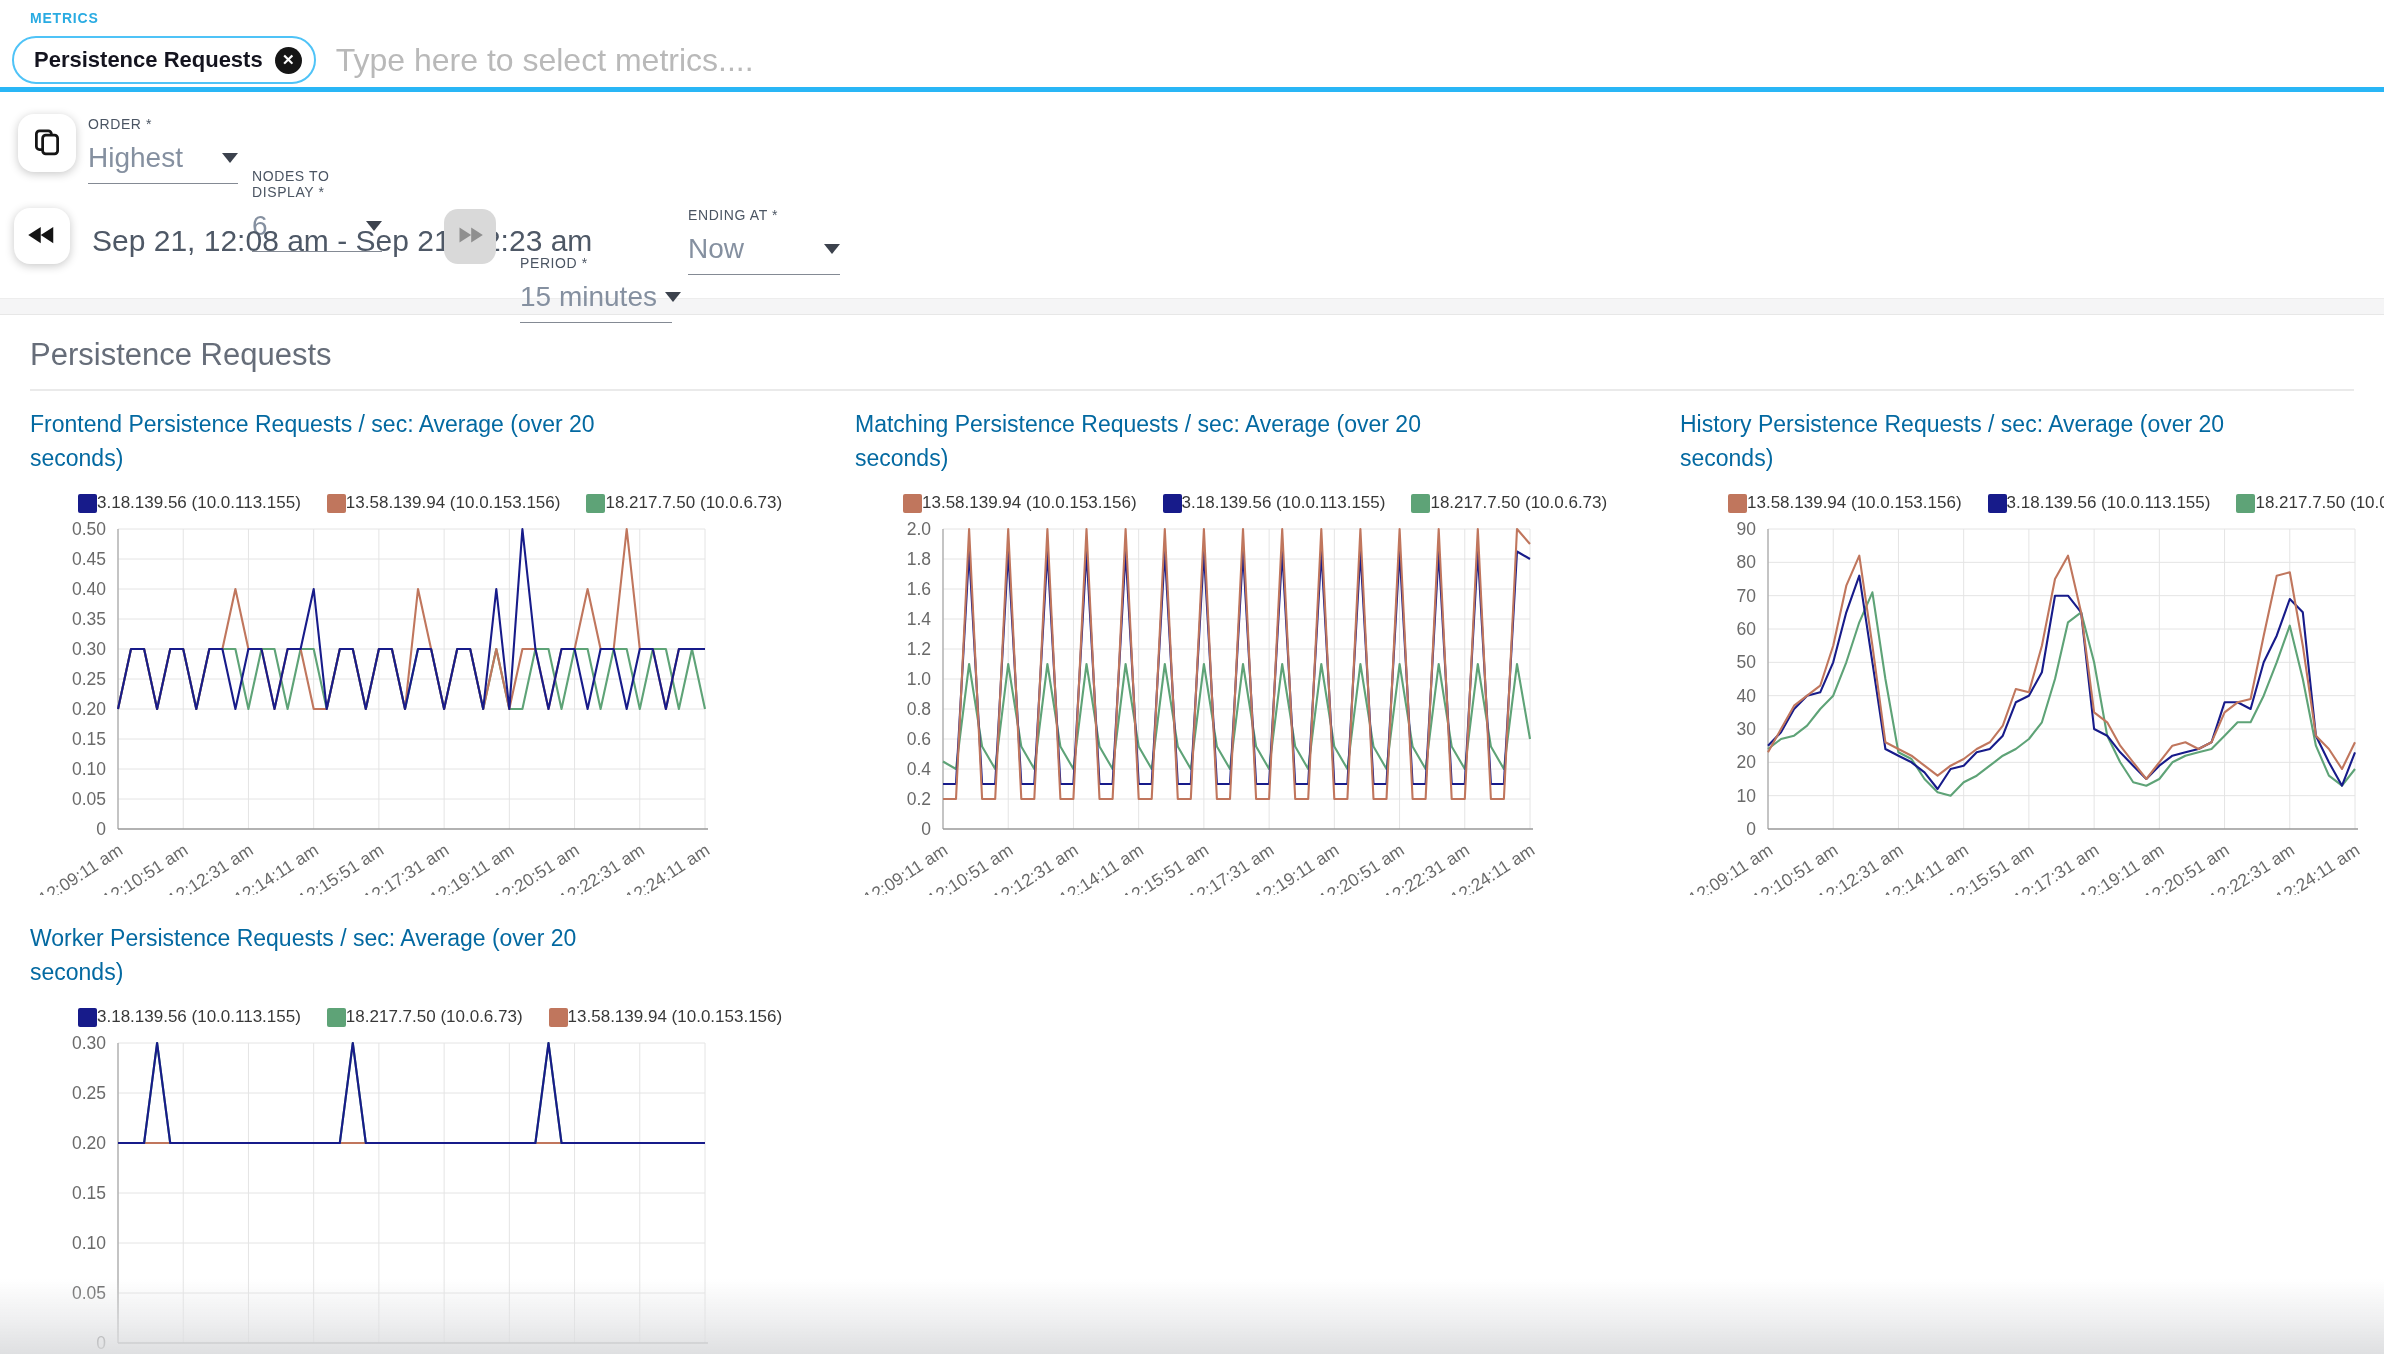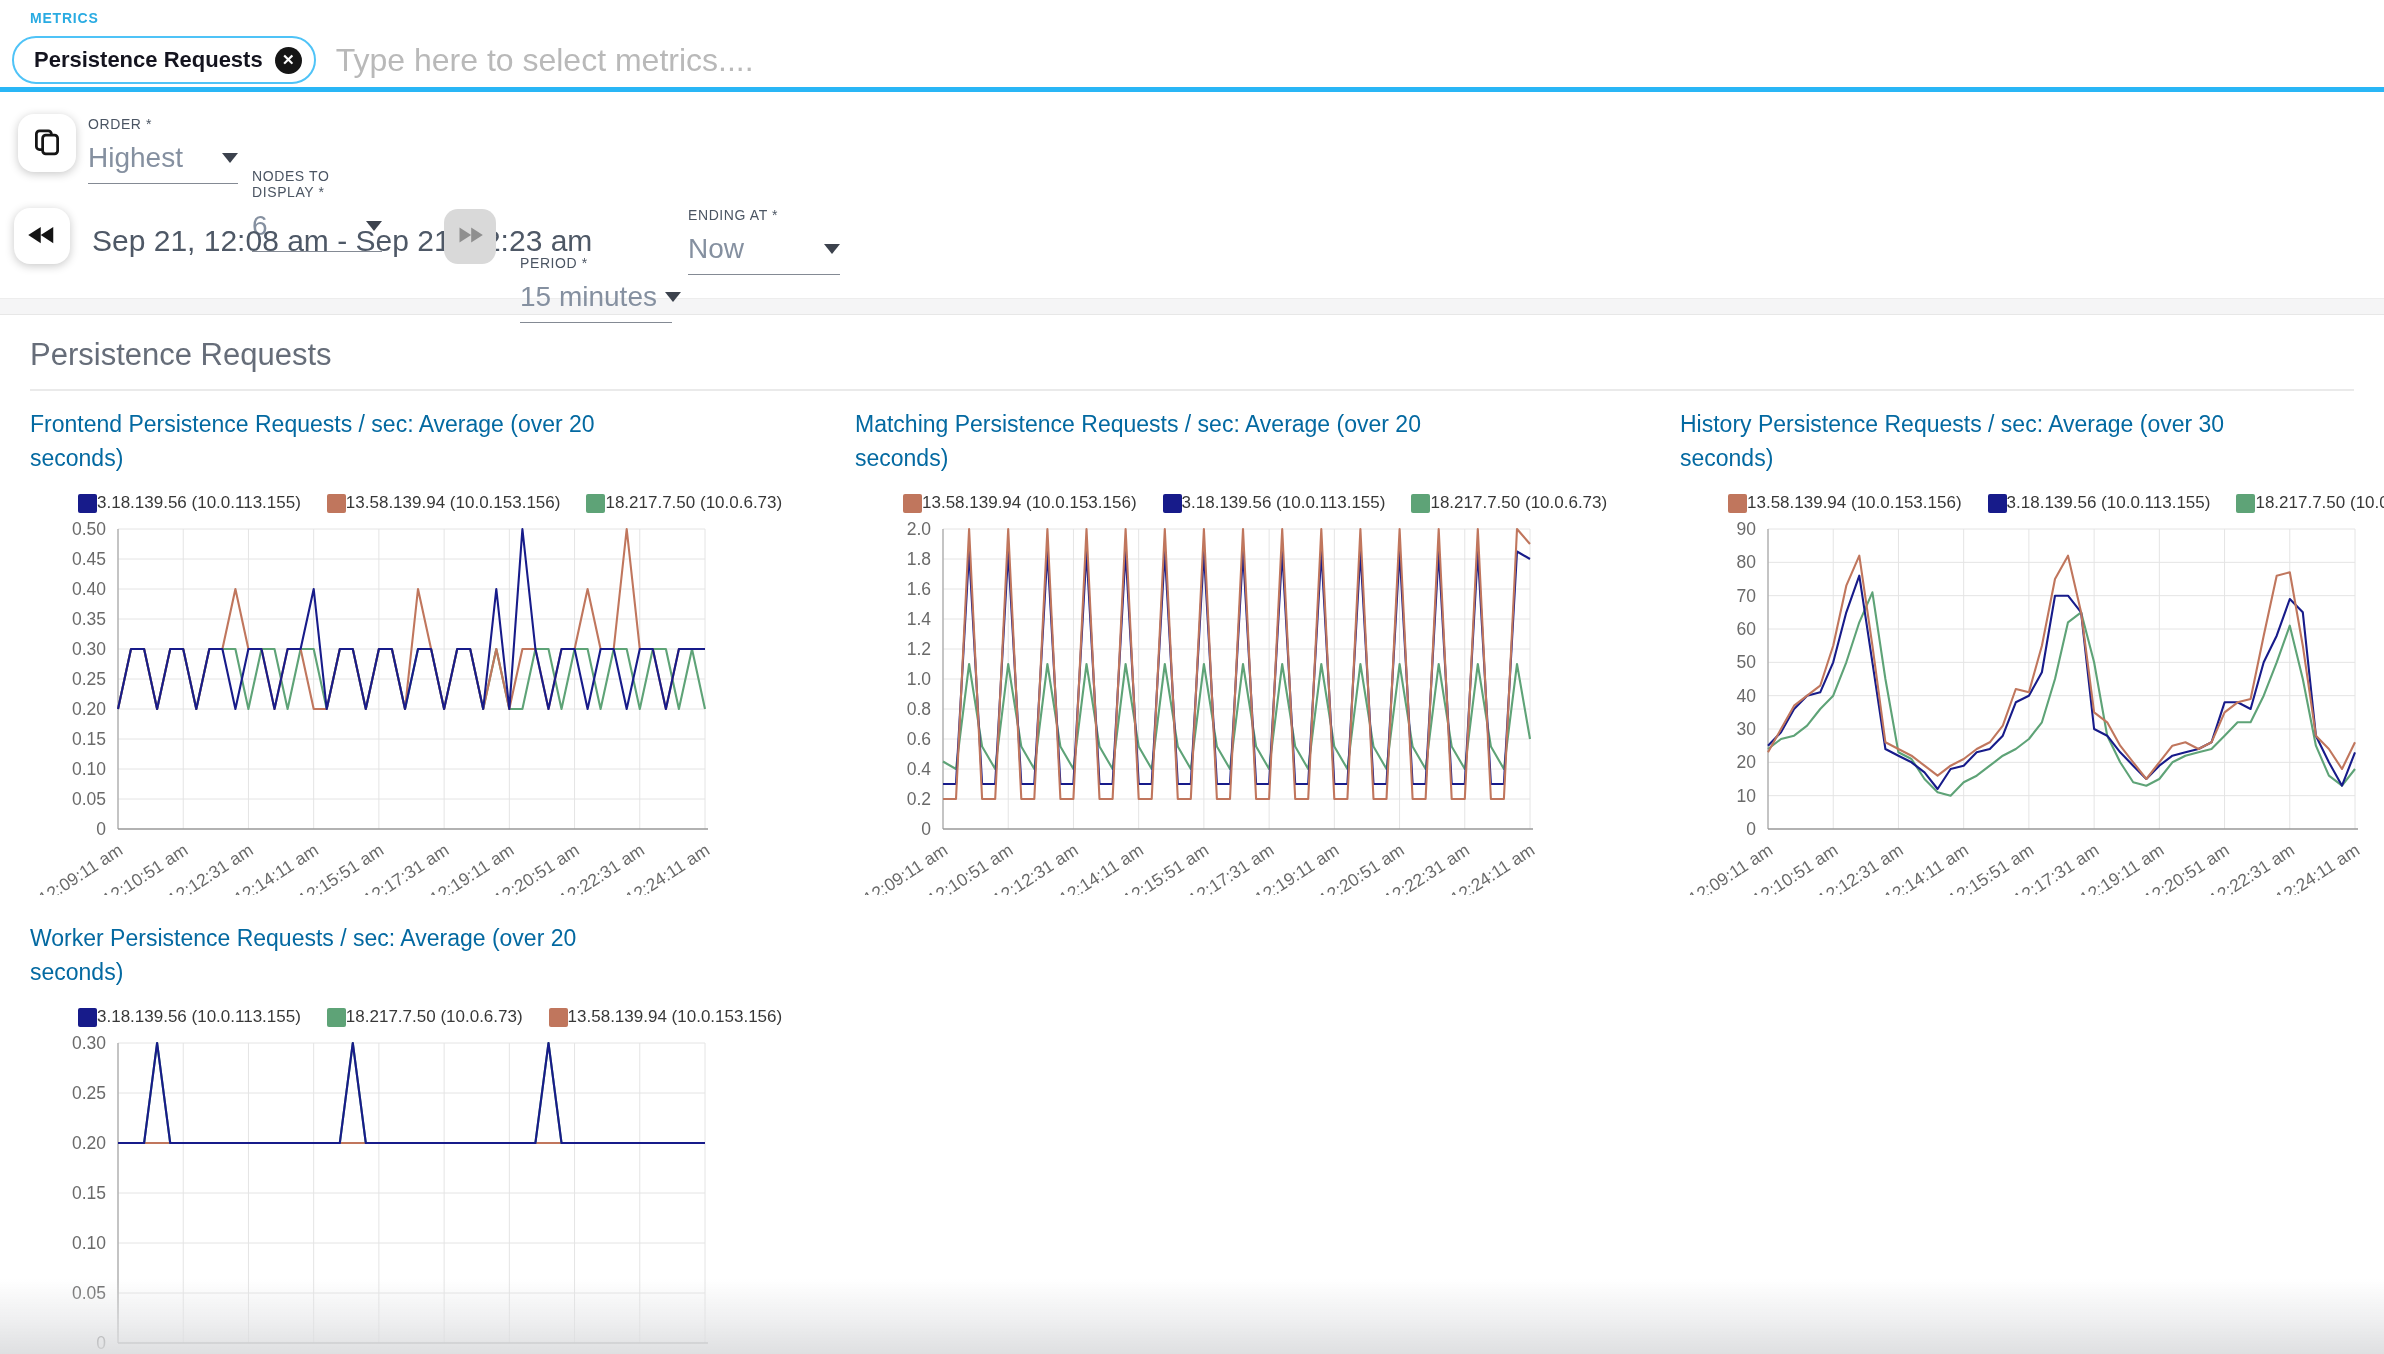--- a/index.html
+++ b/index.html
@@ -275,21 +275,21 @@
           <text transform="translate(681,336) rotate(-33)" text-anchor="end">12:24:11 am</text>
           <line x1="88" y1="12" x2="88" y2="312" stroke="#b0b0b0" stroke-width="1.5"></line>
           <line x1="88" y1="312" x2="678" y2="312" stroke="#999" stroke-width="1.6"></line>
           <polyline fill="none" stroke="#5ea377" stroke-width="2.1" stroke-linejoin="round" points="88.0,244.5 101.0,252.0 114.1,147.0 127.1,229.5 140.2,252.0 153.2,147.0 166.3,229.5 179.3,252.0 192.4,147.0 205.4,229.5 218.4,252.0 231.5,147.0 244.5,229.5 257.6,252.0 270.6,147.0 283.7,229.5 296.7,252.0 309.8,147.0 322.8,229.5 335.8,252.0 348.9,147.0 361.9,229.5 375.0,252.0 388.0,147.0 401.1,229.5 414.1,252.0 427.2,147.0 440.2,229.5 453.2,252.0 466.3,147.0 479.3,229.5 492.4,252.0 505.4,147.0 518.5,229.5 531.5,252.0 544.6,147.0 557.6,229.5 570.6,252.0 583.7,147.0 596.7,229.5 609.8,252.0 622.8,147.0 635.9,229.5 648.9,252.0 662.0,147.0 675.0,222.0"></polyline>
           <polyline fill="none" stroke="#171b8a" stroke-width="2.1" stroke-linejoin="round" points="88.0,267.0 101.0,267.0 114.1,34.5 127.1,267.0 140.2,267.0 153.2,34.5 166.3,267.0 179.3,267.0 192.4,34.5 205.4,267.0 218.4,267.0 231.5,34.5 244.5,267.0 257.6,267.0 270.6,34.5 283.7,267.0 296.7,267.0 309.8,34.5 322.8,267.0 335.8,267.0 348.9,34.5 361.9,267.0 375.0,267.0 388.0,34.5 401.1,267.0 414.1,267.0 427.2,34.5 440.2,267.0 453.2,267.0 466.3,34.5 479.3,267.0 492.4,267.0 505.4,34.5 518.5,267.0 531.5,267.0 544.6,34.5 557.6,267.0 570.6,267.0 583.7,34.5 596.7,267.0 609.8,267.0 622.8,34.5 635.9,267.0 648.9,267.0 662.0,34.5 675.0,42.0"></polyline>
           <polyline fill="none" stroke="#c0765d" stroke-width="2.1" stroke-linejoin="round" points="88.0,282.0 101.0,282.0 114.1,12.0 127.1,282.0 140.2,282.0 153.2,12.0 166.3,282.0 179.3,282.0 192.4,12.0 205.4,282.0 218.4,282.0 231.5,12.0 244.5,282.0 257.6,282.0 270.6,12.0 283.7,282.0 296.7,282.0 309.8,12.0 322.8,282.0 335.8,282.0 348.9,12.0 361.9,282.0 375.0,282.0 388.0,12.0 401.1,282.0 414.1,282.0 427.2,12.0 440.2,282.0 453.2,282.0 466.3,12.0 479.3,282.0 492.4,282.0 505.4,12.0 518.5,282.0 531.5,282.0 544.6,12.0 557.6,282.0 570.6,282.0 583.7,12.0 596.7,282.0 609.8,282.0 622.8,12.0 635.9,282.0 648.9,282.0 662.0,12.0 675.0,27.0"></polyline>
         </svg>
     </div>
     <div class="chart">
       <div class="ct">
-          <div>History Persistence Requests / sec: Average (over 30</div>
+          <div>History Persistence Requests / sec: Average (over 20</div>
           <div>seconds)</div>
         </div>
       <div class="legend">
           <span class="legend-item">
       <span class="sw" style="background:#c0765d"></span>
       <span class="legend-text">13.58.139.94 (10.0.153.156)</span>
           </span>
           <span class="legend-item">
       <span class="sw" style="background:#171b8a"></span>
       <span class="legend-text">3.18.139.56 (10.0.113.155)</span>

